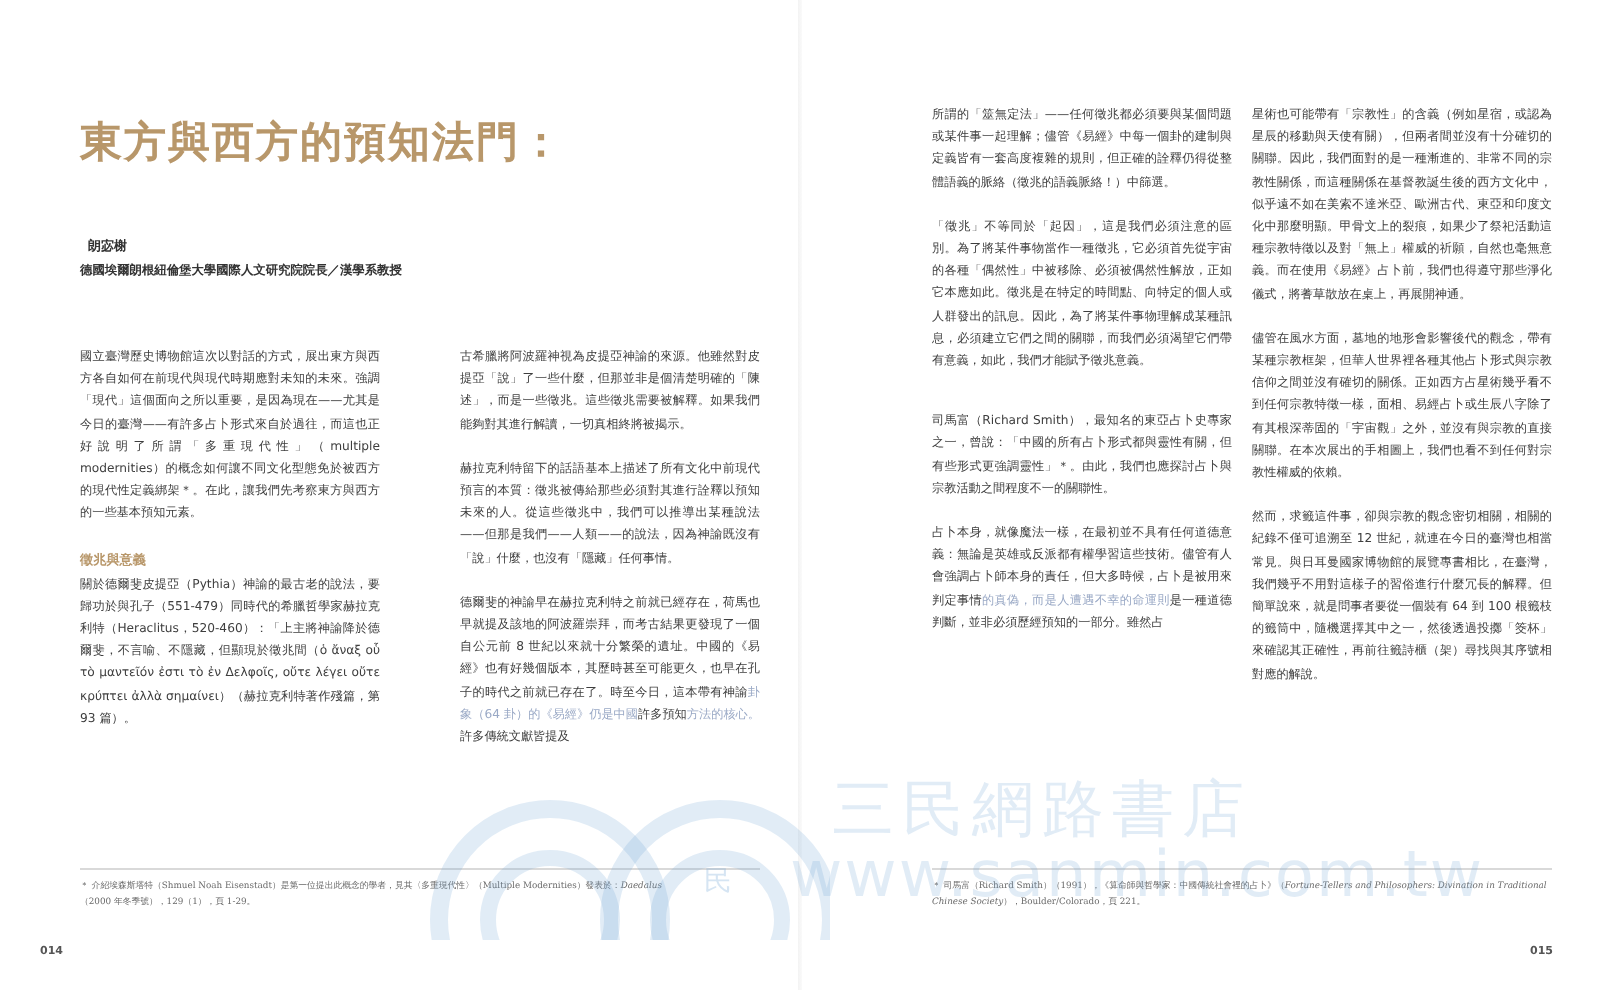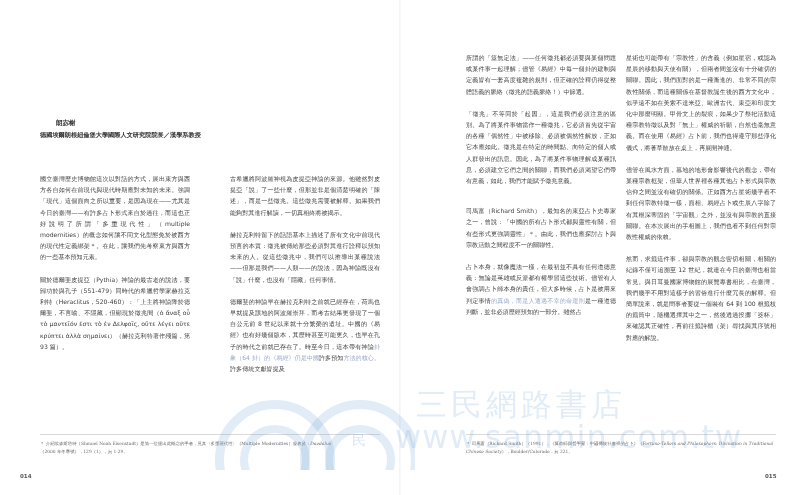--- a/index.html
+++ b/index.html
@@ -7,21 +7,21 @@
     body { position: relative; font-family: "DejaVu Sans", "Liberation Sans", sans-serif; color: #3a3a3a; }
     .spread { position: absolute; left: 0; top: 0; width: 800px; height: 495px; background: #fff; }
     .page { position: absolute; top: 0; height: 495px; }
     .page-left { left: 0; width: 400px; }
     .page-right { left: 400px; width: 400px; }
     .gutter { position: absolute; left: 399px; top: 0; width: 2px; height: 495px; background: linear-gradient(90deg, #f3f3f3, #fafafa); }
 
     .title { position: absolute; left: 40px; top: 56px; font-family: "DejaVu Serif", "Liberation Serif", serif; font-weight: bold; color: #b8976a; font-size: 21px; line-height: 29px; letter-spacing: 1px; }
     .title div { white-space: nowrap; }
 
-    .author-name { position: absolute; left: 56px; top: 119px; font-family: "DejaVu Serif", serif; font-weight: bold; font-size: 6.5px; color: #333; }
+    .author-name { position: absolute; left: 44px; top: 119px; font-family: "DejaVu Serif", serif; font-weight: bold; font-size: 6.5px; color: #333; }
     .author-affil { position: absolute; left: 40px; top: 131px; font-family: "DejaVu Serif", serif; font-weight: bold; font-size: 6.2px; color: #333; white-space: nowrap; }
 
     .col { position: absolute; font-size: 6.1px; line-height: 11.2px; color: #3e3e3e; text-align: justify; }
     .col p { margin-bottom: 11px; }
     .col p:last-child { margin-bottom: 0; }
     .section-head { font-family: "DejaVu Serif", serif; color: #b8976a; font-size: 6.6px; font-weight: bold; line-height: 12px; margin-bottom: 1px; }
     .faded { color: #9aa9c6; }
 
     .col-l1 { left: 40px; top: 173px; width: 150px; }
     .col-l2 { left: 230px; top: 173px; width: 150px; }
@@ -40,26 +40,28 @@
     .wm-text-url { position: absolute; left: 395px; top: 418px; font-family: "DejaVu Sans", sans-serif; font-size: 32px; color: rgba(120,170,215,0.22); white-space: nowrap; letter-spacing: 1px; }
     .wm-min { position: absolute; left: 352px; top: 432px; font-family: "DejaVu Serif", serif; font-size: 14px; color: rgba(120,170,215,0.3); }
   </style>
 </head>
 <body>
 
 <div class="spread">
 
   <div class="page page-left">
     <div class="title">
+      <div>東方與西方的預知法門：</div>
     </div>
     <div class="author-name">朗宓榭</div>
     <div class="author-affil">德國埃爾朗根紐倫堡大學國際人文研究院院長／漢學系教授</div>
 
     <div class="col col-l1">
       <p>國立臺灣歷史博物館這次以對話的方式，展出東方與西方各自如何在前現代與現代時期應對未知的未來。強調「現代」這個面向之所以重要，是因為現在——尤其是今日的臺灣——有許多占卜形式來自於過往，而這也正好說明了所謂「多重現代性」（multiple modernities）的概念如何讓不同文化型態免於被西方的現代性定義綁架＊。在此，讓我們先考察東方與西方的一些基本預知元素。</p>
+      <div class="section-head">徵兆與意義</div>
       <p>關於德爾斐皮提亞（Pythia）神諭的最古老的說法，要歸功於與孔子（551-479）同時代的希臘哲學家赫拉克利特（Heraclitus，520-460）：「上主將神諭降於德爾斐，不言喻、不隱藏，但顯現於徵兆間（ὁ ἄναξ οὗ τὸ μαντεῖόν ἐστι τὸ ἐν Δελφοῖς, οὔτε λέγει οὔτε κρύπτει ἀλλὰ σημαίνει）（赫拉克利特著作殘篇，第 93 篇）。</p>
     </div>
 
     <div class="col col-l2">
       <p>古希臘將阿波羅神視為皮提亞神諭的來源。他雖然對皮提亞「說」了一些什麼，但那並非是個清楚明確的「陳述」，而是一些徵兆。這些徵兆需要被解釋。如果我們能夠對其進行解讀，一切真相終將被揭示。</p>
       <p>赫拉克利特留下的話語基本上描述了所有文化中前現代預言的本質：徵兆被傳給那些必須對其進行詮釋以預知未來的人。從這些徵兆中，我們可以推導出某種說法——但那是我們——人類——的說法，因為神諭既沒有「說」什麼，也沒有「隱藏」任何事情。</p>
       <p><span>德爾斐的神諭早在赫拉克利特之前就已經存在，荷馬也早就提及該地的阿波羅崇拜，而考古結果更發現了一個自公元前 8 世紀以來就十分繁榮的遺址。中國的《易經》也有好幾個版本，其歷時甚至可能更久，也早在孔子的時代之前就已存在了。時至今日，這本帶有神諭</span><span class="faded">卦象（64 卦）的《易經》仍是中國</span><span>許多預知</span><span class="faded">方法的核心。</span><span>許多傳統文獻皆提及</span></p>
     </div>
 
     <div class="footnote-rule" style="left:40px; top:434px; width:340px;"></div>

